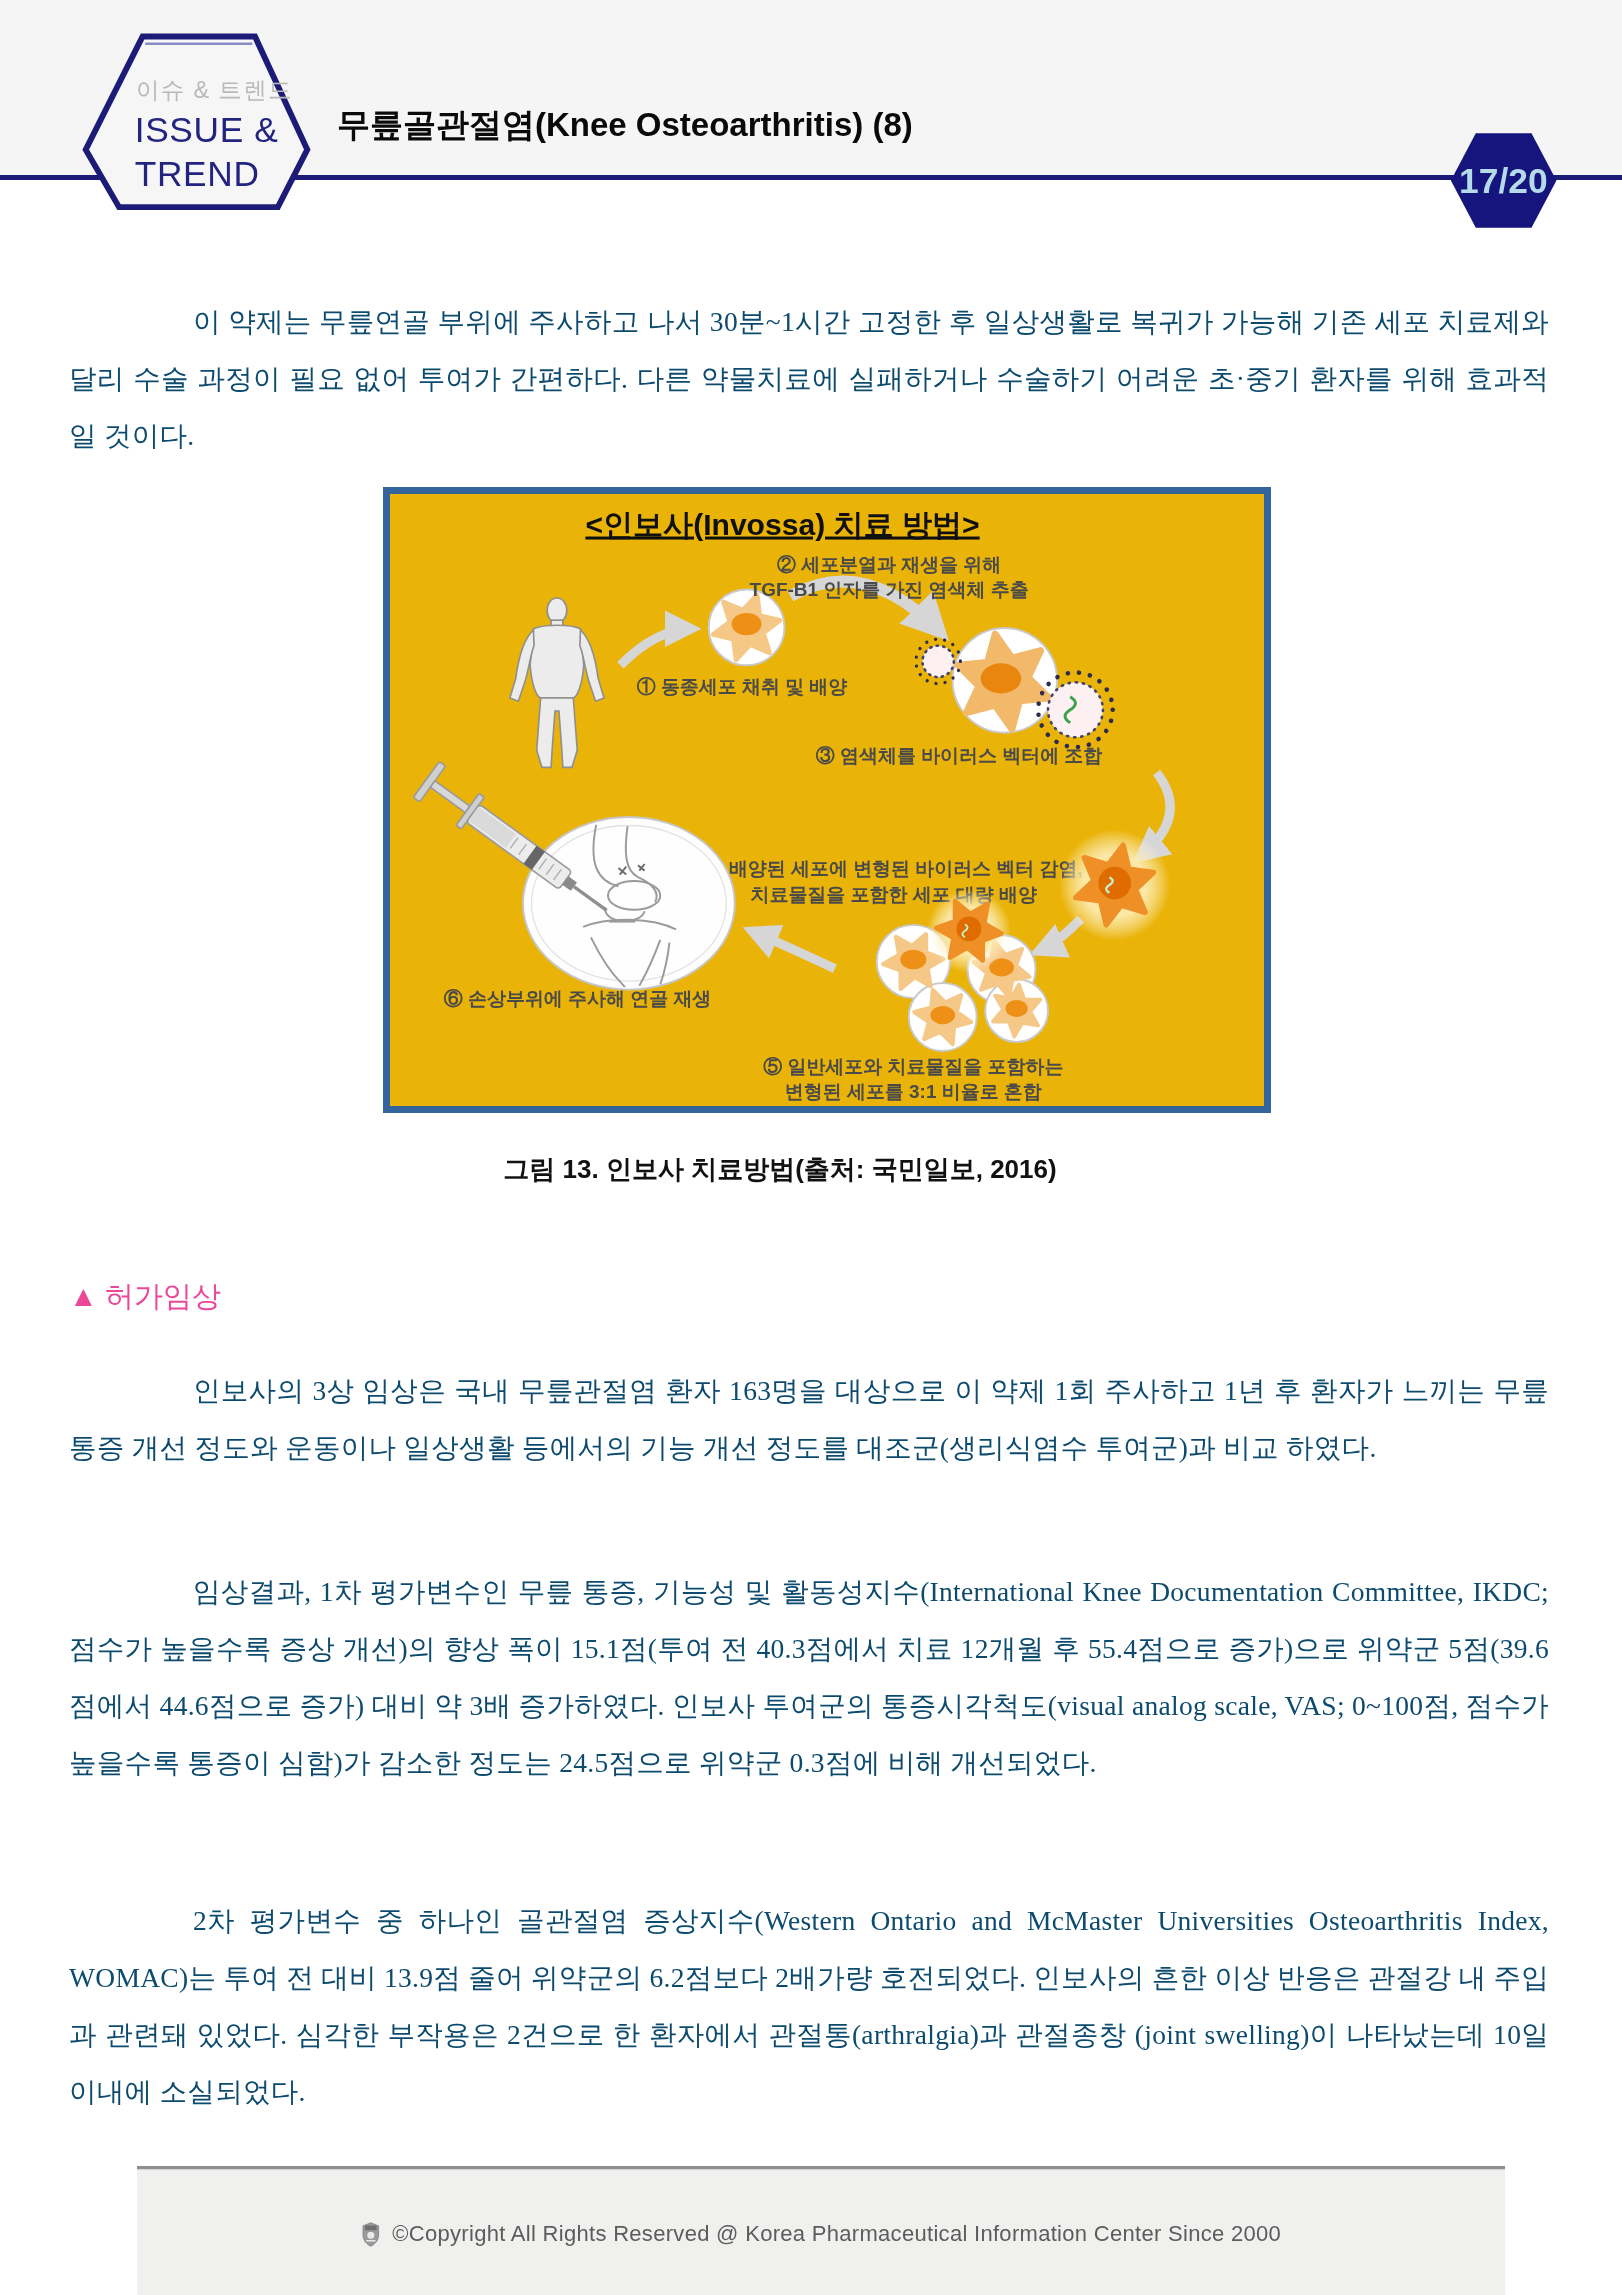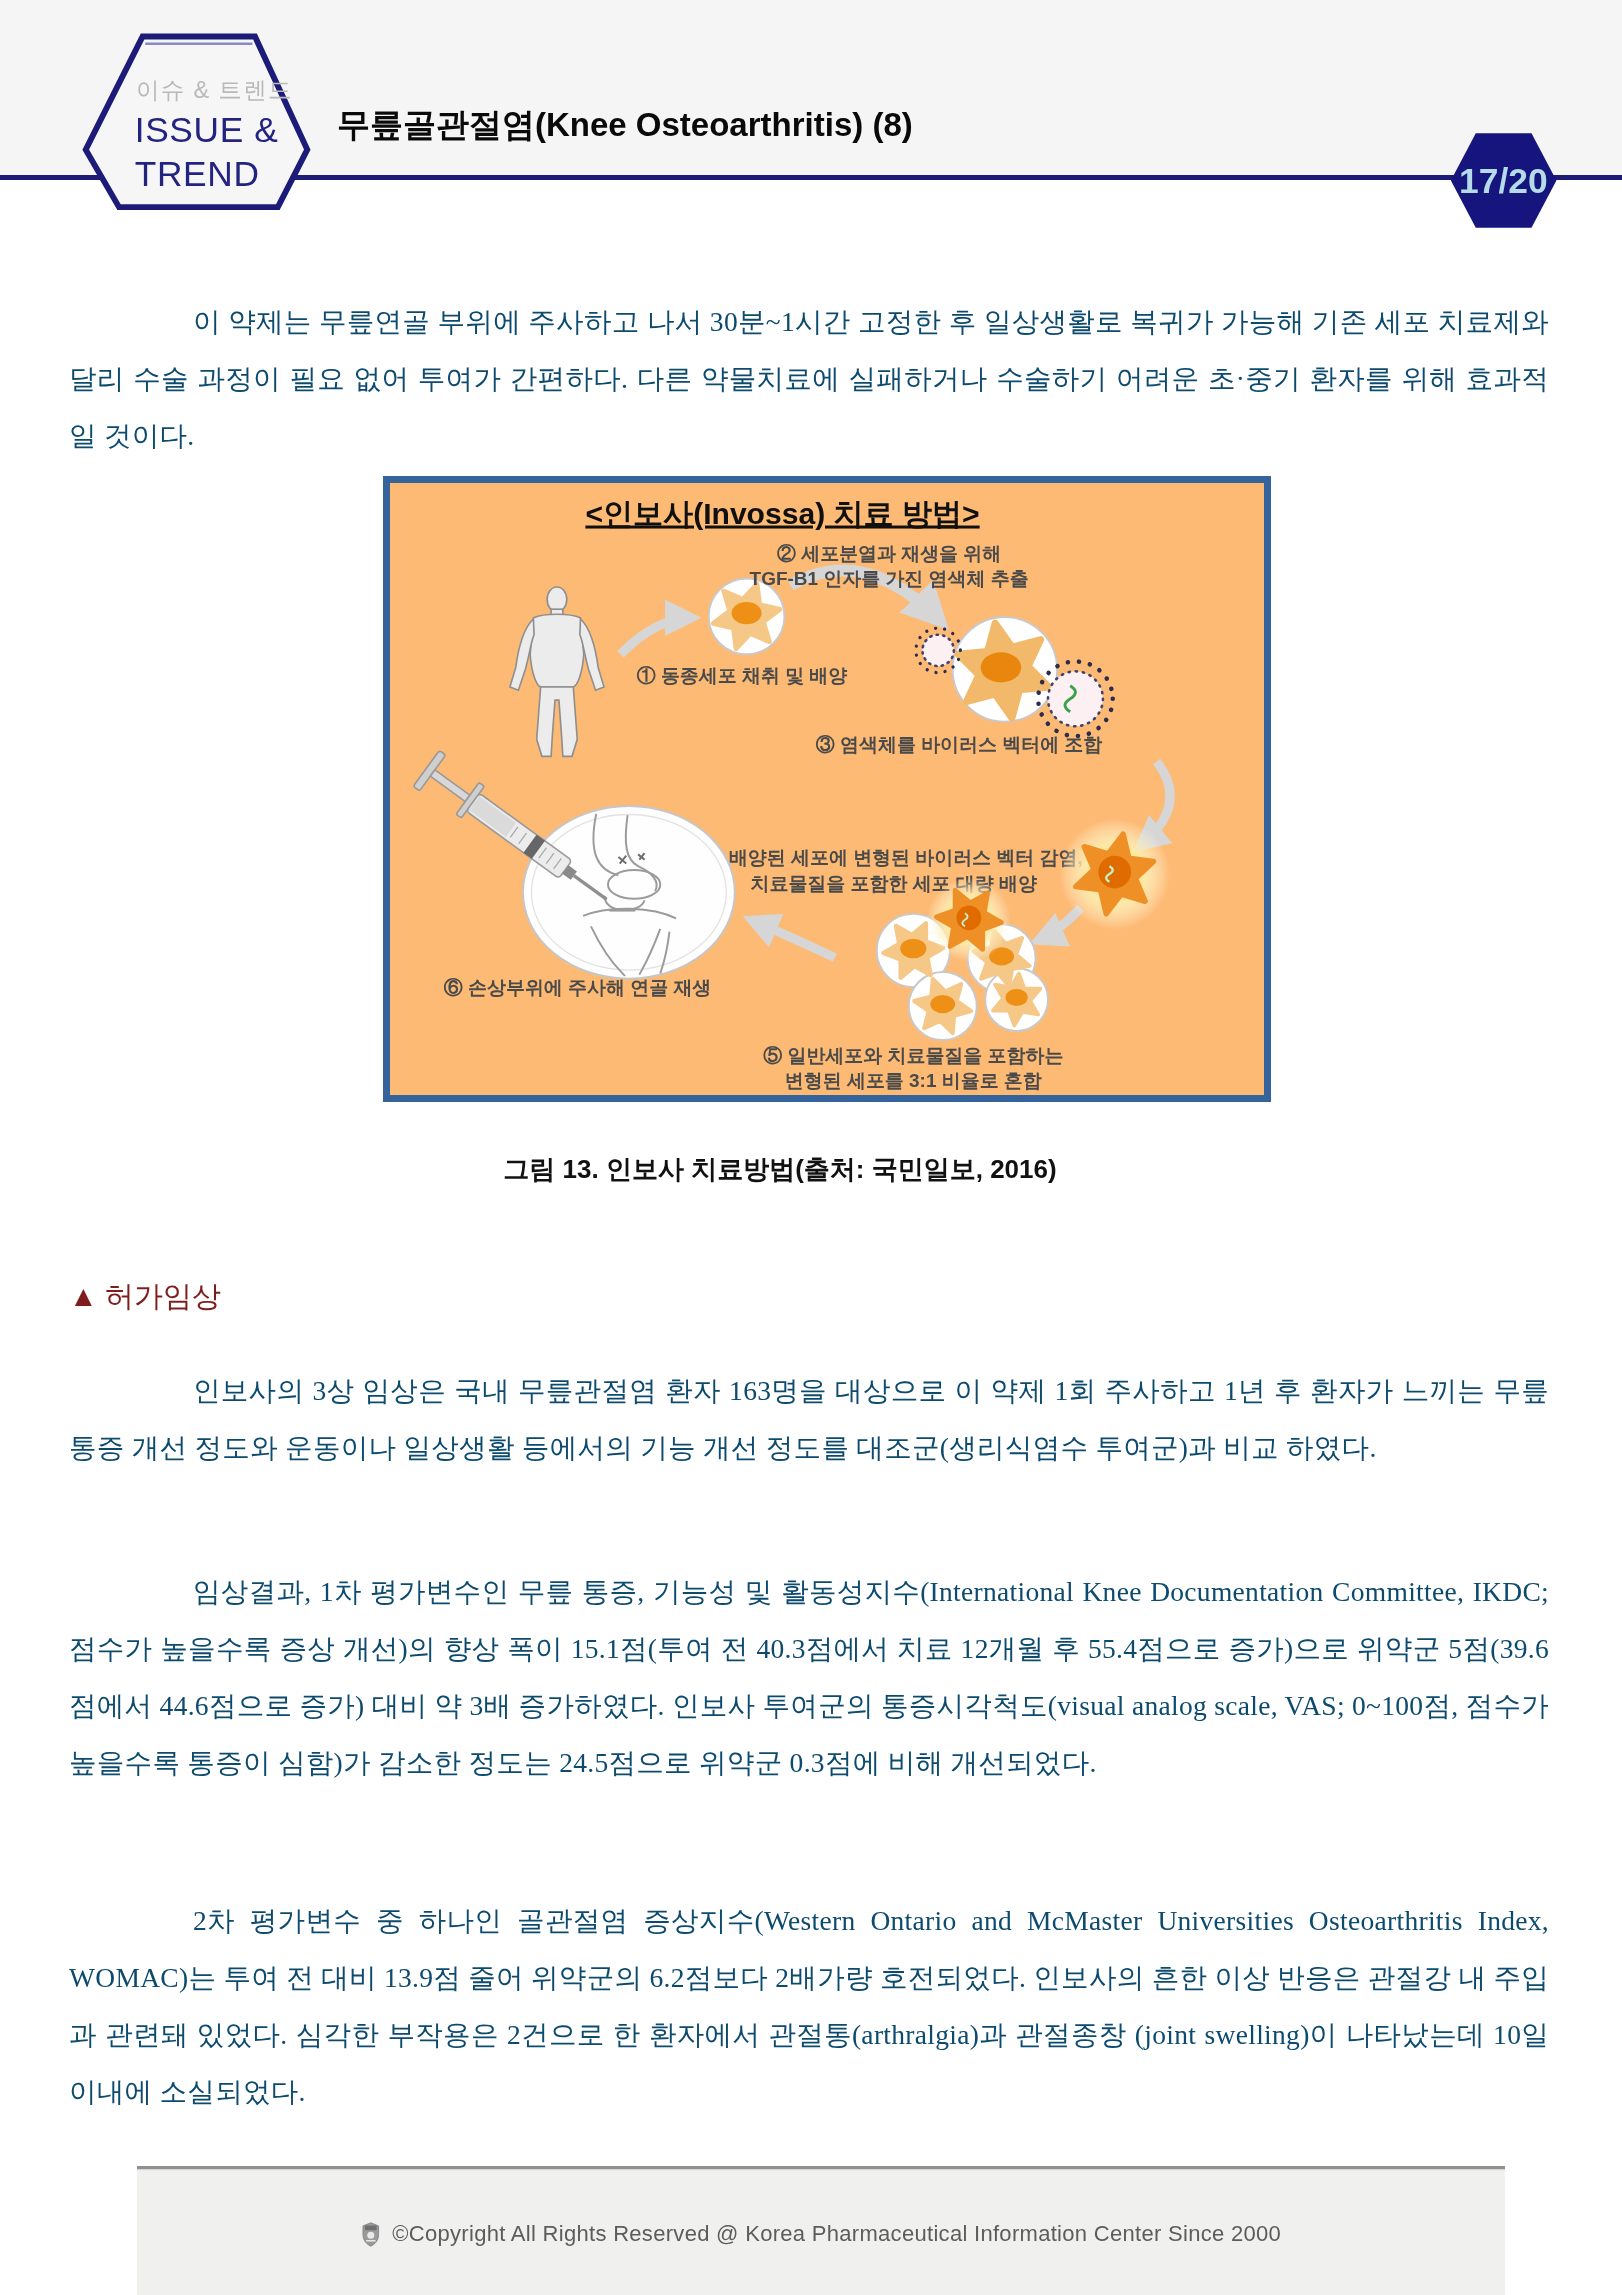--- a/index.html
+++ b/index.html
@@ -17,24 +17,24 @@
   .page-hex text{font:700 54px "Liberation Sans", sans-serif;fill:#b5dbe9;}
   
   .bodytext{position:absolute;left:69px;width:1480px;margin:0;
         font:400 27.5px "Liberation Serif", serif;color:#0c4a6e;line-height:57px;
         text-align:justify;text-indent:124px;letter-spacing:0.3px;}
   .p1{top:293px;}
   .p2{top:1362px;}
   .p3{top:1563px;}
   .p4{top:1892px;}
   .section-heading{position:absolute;left:69px;top:1277px;
-        font:400 29px "Liberation Serif", serif;color:#7f1d1d;}
-  
-  .figure-box{position:absolute;left:383px;top:476px;width:874px;height:612px;
-        border:7.9px solid #35639c;background:#fdba74;}
+        font:400 29px "Liberation Serif", serif;color:#ec4899;}
+  
+  .figure-box{position:absolute;left:383px;top:487px;width:874px;height:612px;
+        border:7.9px solid #35639c;background:#eab308;}
   .figure-box svg{display:block;width:874px;height:612px;}
   .fig-title{font:700 46px "Liberation Sans", sans-serif;fill:#101010;text-decoration:underline;}
   .fig-label{font:700 29px "Liberation Sans", sans-serif;fill:#4a4a4a;}
   .caption{position:absolute;left:0;top:1152px;width:1560px;text-align:center;
         font:700 26px "Liberation Sans", sans-serif;color:#111;}
   
   .footer{position:absolute;left:137px;top:2166px;width:1368px;height:130px;
         background:#f0f0ef;border-top:3.3px solid #8f8f8f;box-shadow:inset 0 1.3px 0 #d7d7d7;
         display:flex;align-items:center;justify-content:center;gap:11.8px;}
   .footer-text{font:400 22px "Liberation Sans", sans-serif;color:#5c5c5c;letter-spacing:0.3px;}

